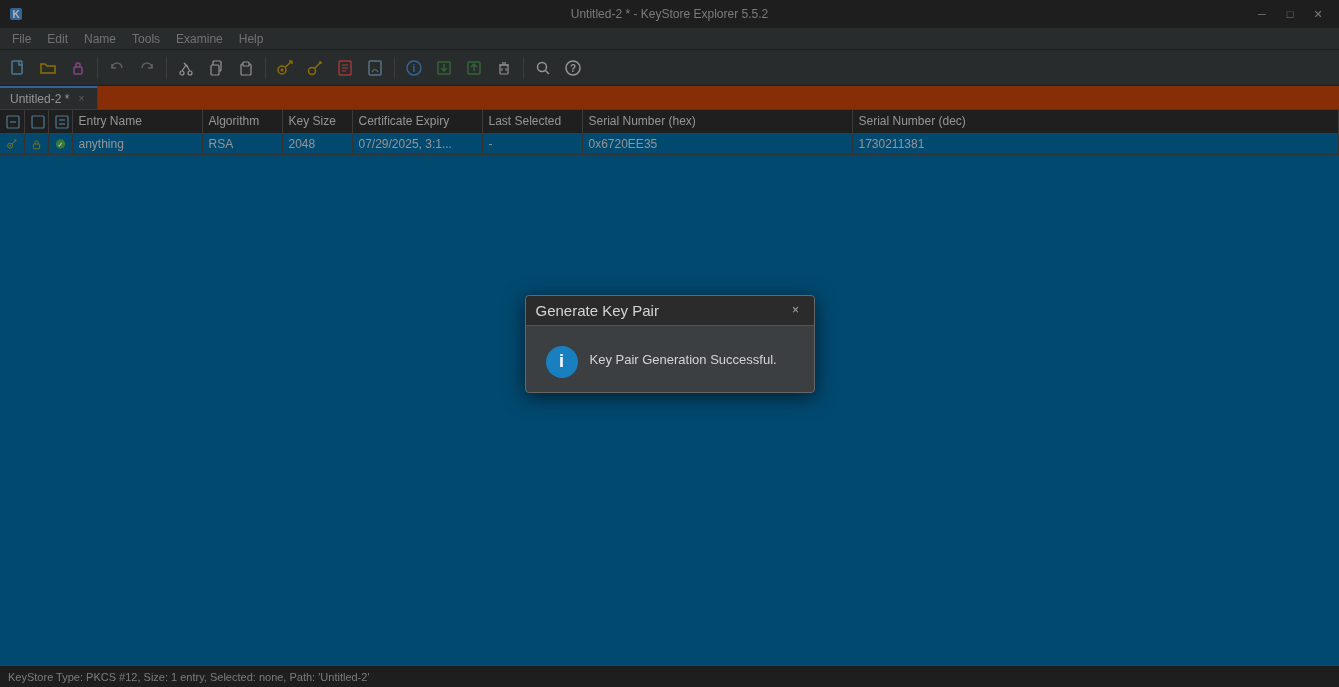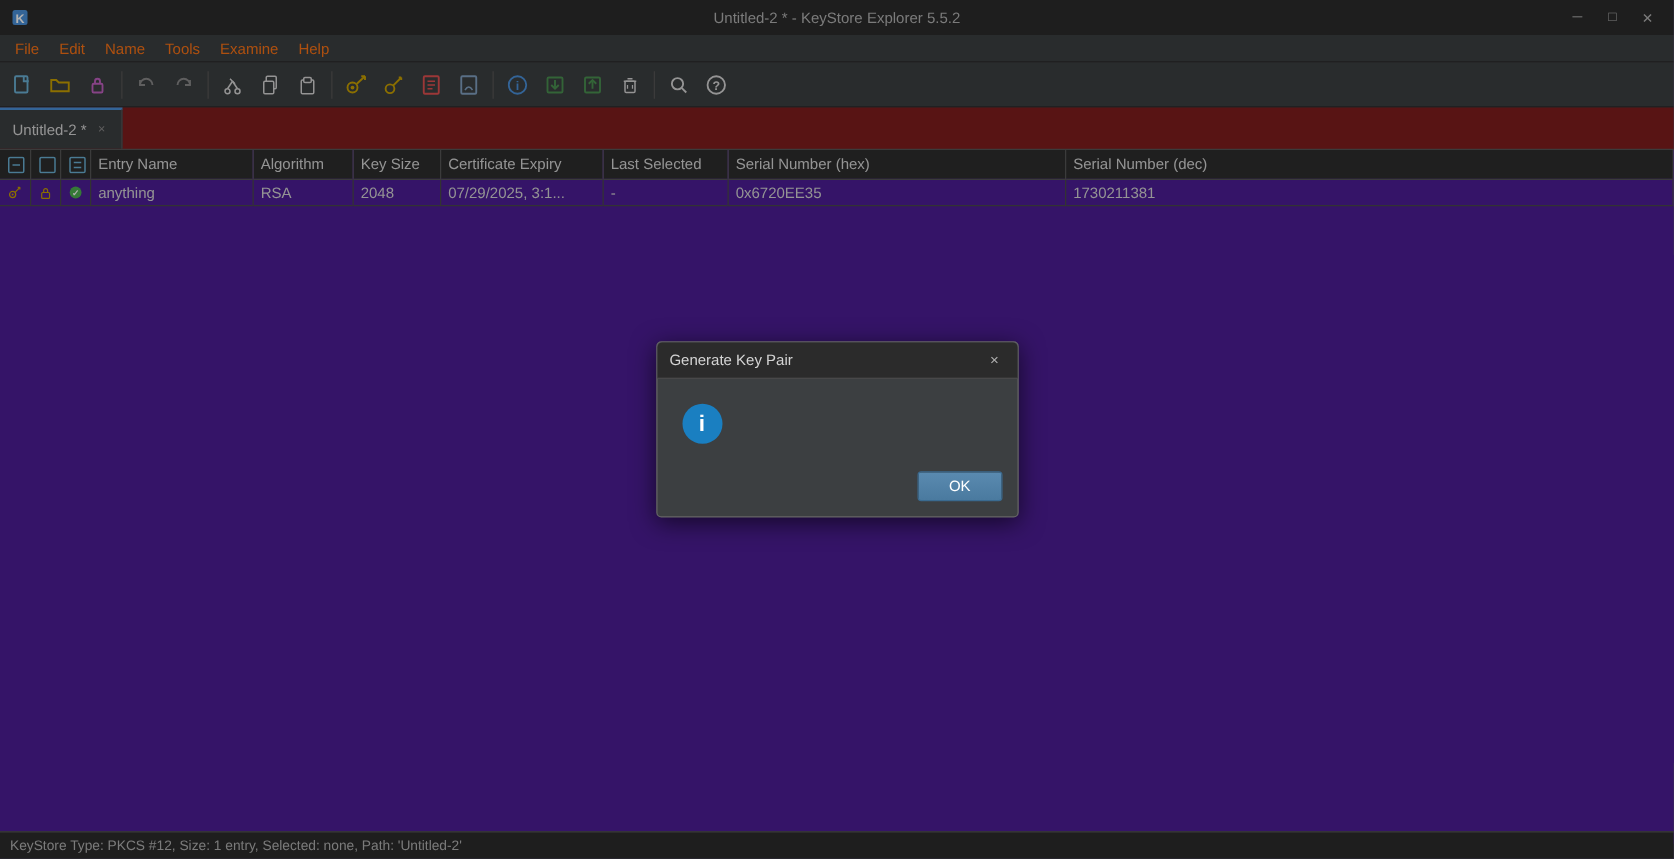--- a/index.html
+++ b/index.html
@@ -65,21 +65,21 @@
       display: flex;
       align-items: center;
       background: #3c3f41;
       height: 22px;
       border-bottom: 1px solid #2b2b2b;
       padding: 0 4px;
     }
     .menu-item {
       padding: 2px 8px;
       cursor: pointer;
-      color: #f97316;
+      color: #a3a3a3;
       font-size: 12px;
     }
 
     
     .toolbar {
       display: flex;
       align-items: center;
       background: #3c3f41;
       height: 36px;
       padding: 2px 4px;
@@ -102,22 +102,22 @@
     .tb-separator {
       width: 1px;
       height: 22px;
       background: #555;
       margin: 0 3px;
     }
 
     
     .tab-bar {
       display: flex;
-      background: #7f1d1d;
-      height: 34px;
+      background: #c2410c;
+      height: 24px;
       border-bottom: 1px solid #555;
     }
     .tab {
       display: flex;
       align-items: center;
       padding: 0 10px;
       background: #3c3f41;
       border-right: 1px solid #555;
       border-top: 2px solid #4a90d9;
       font-size: 12px;
@@ -132,21 +132,21 @@
       width: 12px;
       height: 12px;
       display: flex;
       align-items: center;
       justify-content: center;
       border-radius: 2px;
     }
 
     
     .table-area {
-      background: #4c1d95;
+      background: #0369a1;
       flex: 1;
       overflow: hidden;
     }
     .data-table {
       width: 100%;
       border-collapse: collapse;
       table-layout: fixed;
     }
     .data-table thead tr {
       background: #2d2d2d;
@@ -230,21 +230,21 @@
     .modal-title-bar {
       display: flex;
       align-items: center;
       justify-content: space-between;
       background: #2b2b2b;
       padding: 6px 10px;
       border-bottom: 1px solid #555;
       border-radius: 4px 4px 0 0;
     }
     .modal-title {
-      font-size: 12px;
+      font-size: 15px;
       color: #d4d4d4;
     }
     .modal-close-btn {
       width: 16px;
       height: 16px;
       background: transparent;
       border: none;
       color: #b0b0b0;
       cursor: pointer;
       font-size: 12px;
@@ -574,18 +574,16 @@
 <div class="modal-overlay">
   <div class="modal">
     <div class="modal-title-bar">
       <span class="modal-title">Generate Key Pair</span>
       <button class="modal-close-btn">×</button>
     </div>
     <div class="modal-body">
       <div class="modal-icon">
         <span>i</span>
       </div>
-    </div>
-    <div class="modal-footer">
-      <button class="btn-ok">OK</button>
+      <div class="modal-message">Key Pair Generation Successful.</div>
     </div>
   </div>
 </div>
 
 </body></html>

